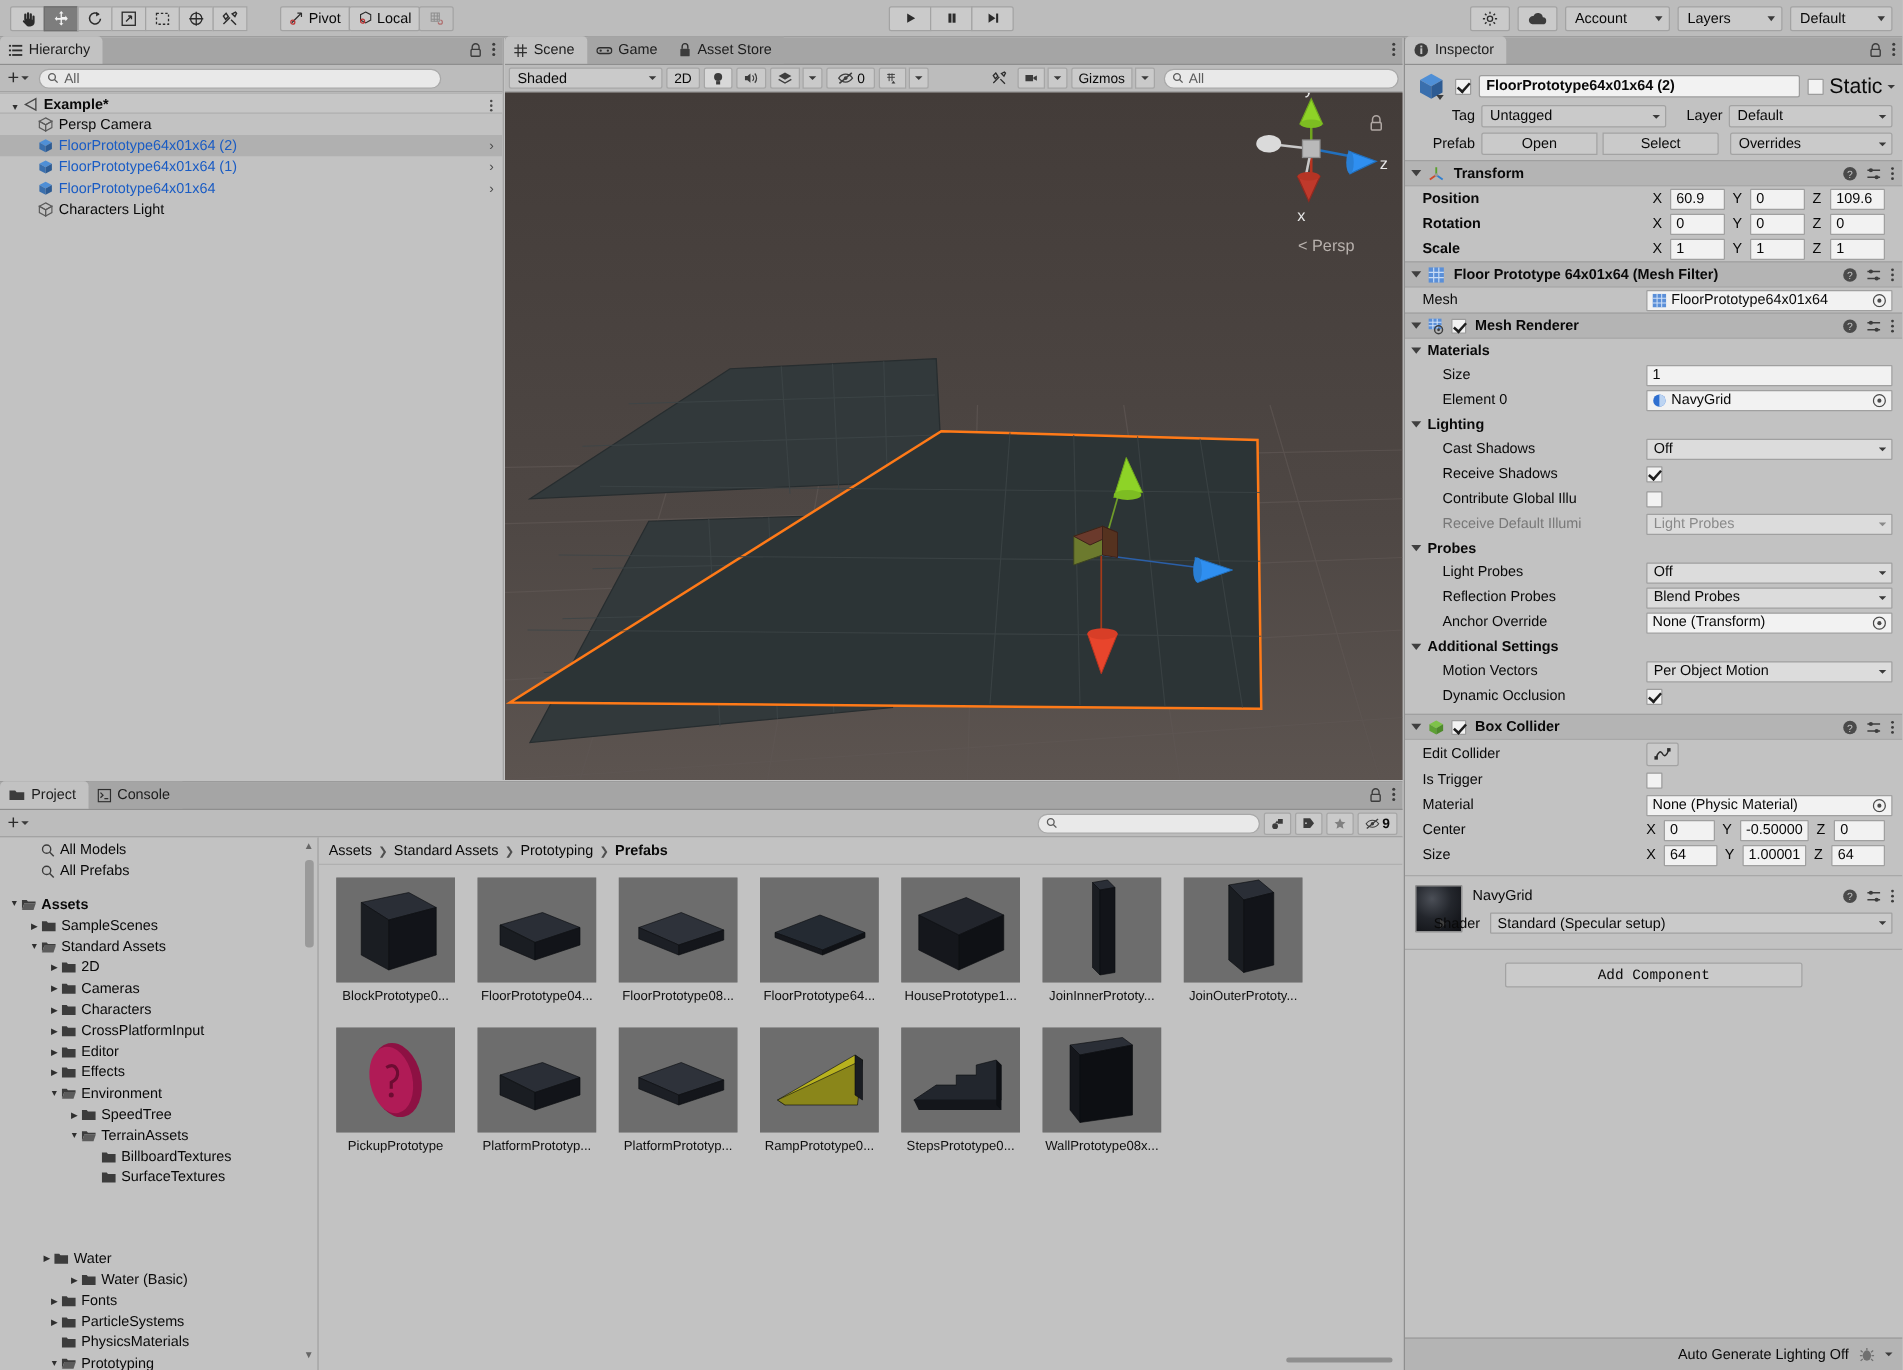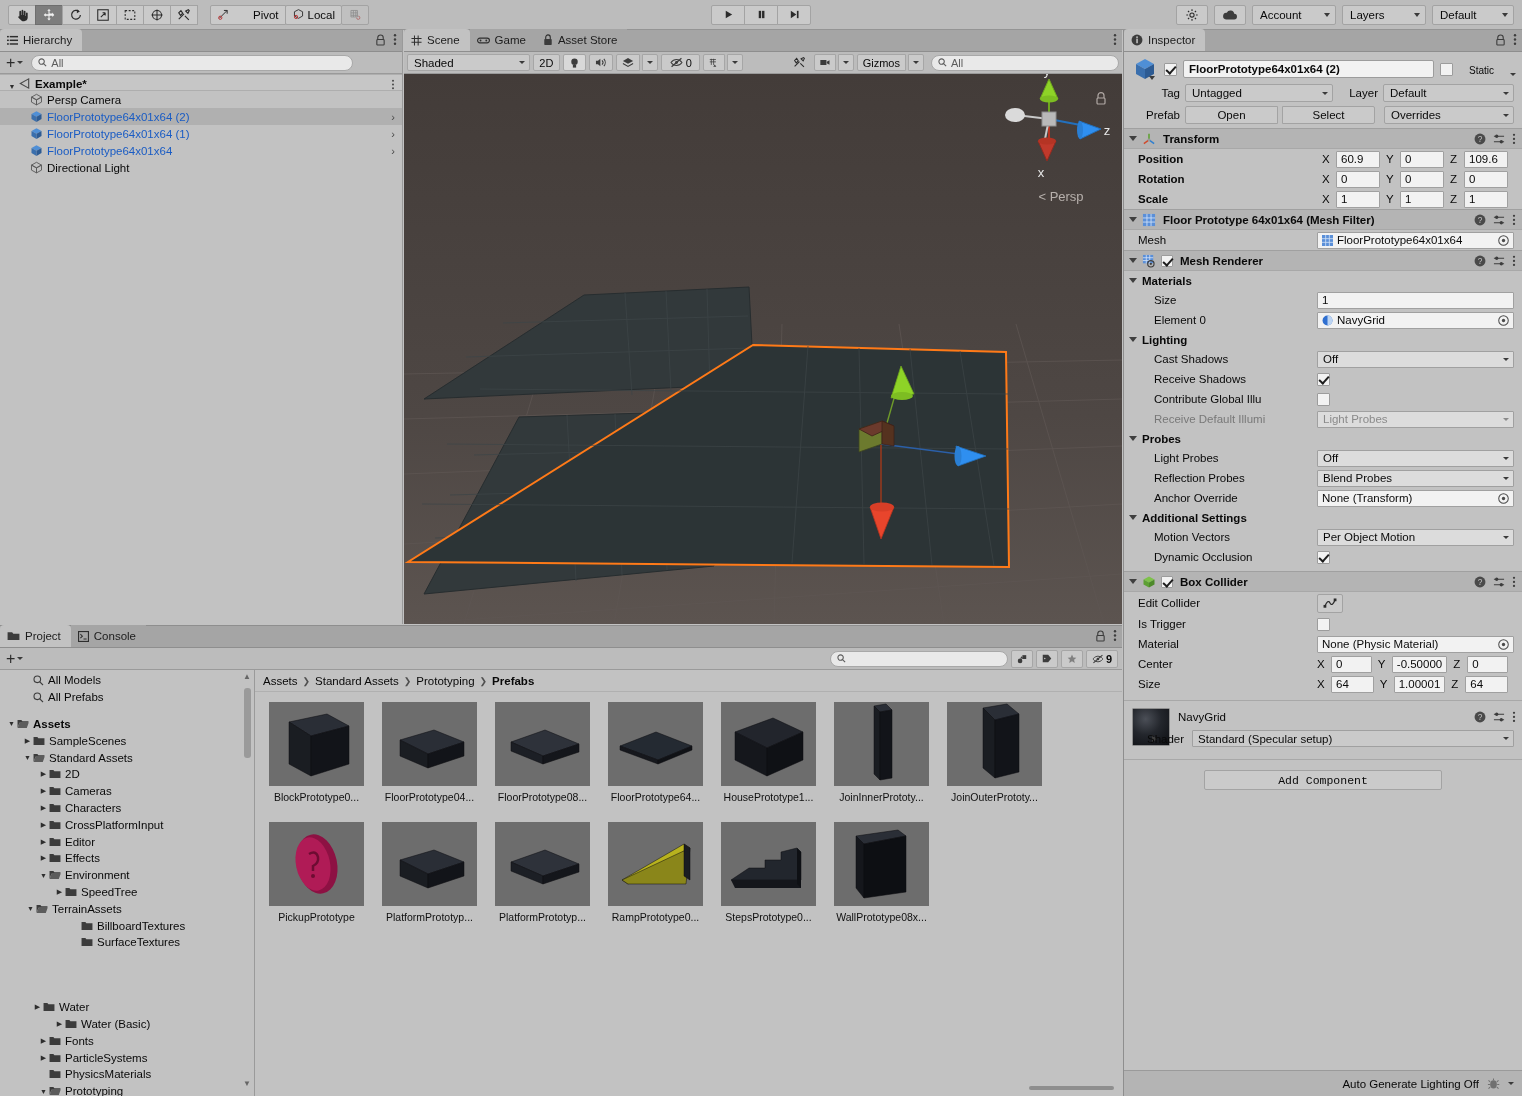--- a/index.html
+++ b/index.html
@@ -29,21 +29,21 @@
   .tb-btn:first-child { margin-left:0; border-radius:2px 0 0 2px; }
   .tb-btn.on { background:#7d7d7d; border-color:#6e6e6e; color:#f2f2f2; }
   .tb-btn.rounded { border-radius:2px; margin-left:0; }
   .tb-sep { width:10px; }
   .tb-lbl { font-size:11.5px; padding-left:3px; }
   .tb-pill {
     height:20px; background:#cacaca; border:1px solid #a3a3a3;
     display:flex; align-items:center; padding:0 6px; border-radius:2px;
     margin-left:-1px;
   }
-  .tb-pill.first { border-radius:2px 0 0 2px; margin-left:2px;gap:20px; }
+  .tb-pill.first { border-radius:2px 0 0 2px; margin-left:16px; }
   .play-group { position:absolute; left:50%; transform:translateX(-50%); display:flex; }
   .play-btn {
     width:34px; height:20px; background:#cacaca; border:1px solid #a3a3a3;
     display:flex; align-items:center; justify-content:center; margin-left:-1px; color:#2b2b2b;
   }
   .play-btn:first-child{ border-radius:2px 0 0 2px; margin-left:0;}
   .play-btn:last-child{ border-radius:0 2px 2px 0;}
   .right-group { position:absolute; right:8px; display:flex; align-items:center; gap:6px; }
   .dd {
     height:20px; background:#cacaca; border:1px solid #a3a3a3; border-radius:2px;
@@ -118,21 +118,21 @@
   #inspector { left:1123px; top:30px; width:399px; height:1066px; background:#c2c2c2; border-left:1px solid #8e8e8e;}
   .ins-body { height:calc(100% - 22px - 26px); overflow:hidden; position:relative;}
   .obj-head { padding:6px 6px 4px 8px; background:#c2c2c2;}
   .oh-row1 { display:flex; align-items:center; gap:6px; height:22px;}
   .cube-ico { width:26px;height:26px; flex:none;}
   .chk { width:13px;height:13px;background:#f2f2f2;border:1px solid #9c9c9c; border-radius:1px; position:relative; flex:none;}
   .chk.on:after { content:""; position:absolute; left:3px; top:0px; width:4px;height:8px;
     border:solid #1d1d1d; border-width:0 2px 2px 0; transform:rotate(42deg);}
   .name-field { flex:1; height:18px; background:#f2f2f2; border:1px solid #9c9c9c; border-radius:2px;
     display:flex; align-items:center; padding:0 5px; font-weight:bold; font-size:11.5px;}
-  .static-box { display:flex; align-items:flex-end; gap:16px; font-size:10px;}
+  .static-box { display:flex; align-items:center; gap:4px; font-size:17px;}
   .oh-row2 { display:flex; align-items:center; gap:5px; margin-top:4px; height:18px;}
   .lbl-r { text-align:right; font-size:11.5px;}
   .mini-dd { height:18px; background:#cacaca; border:1px solid #a3a3a3; border-radius:2px;
     display:flex; align-items:center; justify-content:space-between; padding:0 4px 0 6px; font-size:11.5px;}
   .btn-flat { height:18px; background:#cacaca; border:1px solid #a3a3a3;
     display:flex; align-items:center; justify-content:center; font-size:11.5px;}
   .comp-head { height:21px; background:#b4b4b4; border-top:1px solid #a0a0a0; border-bottom:1px solid #a8a8a8;
     display:flex; align-items:center; gap:5px; padding:0 6px 0 5px;}
   .comp-head .title { font-weight:bold; font-size:11.5px; margin-left:2px;}
   .comp-tools { margin-left:auto; display:flex; align-items:center; gap:7px; color:#3a3a3a;}
@@ -388,21 +388,21 @@
             <span class="h-name prefab">FloorPrototype64x01x64</span>
             <span class="h-chev">›</span>
           </div>
           <div class="h-row">
             <span class="h-arrow" style="width: 24px;"></span>
             <svg class="gicon" viewBox="0 0 14 14">
               <polygon points="7,1.4 12.4,4.4 7,7.4 1.6,4.4" fill="none" stroke="#5a5a5a" stroke-width="1"></polygon>
               <polygon points="1.6,4.4 7,7.4 7,12.8 1.6,9.8" fill="none" stroke="#5a5a5a" stroke-width="1"></polygon>
               <polygon points="12.4,4.4 7,7.4 7,12.8 12.4,9.8" fill="none" stroke="#5a5a5a" stroke-width="1"></polygon>
             </svg>
-            <span class="h-name">Directional Light</span>
+            <span class="h-name">Characters Light</span>
           </div>
         </div>
     </div>
   </div>
 
   <div class="panel" id="sceneview">
     <div class="panel-tabs">
       <div class="ptab active">
         <svg width="11" height="11" viewBox="0 0 12 12">
             <g stroke="#2e2e2e" stroke-width="1.1">
@@ -802,21 +802,21 @@
               </svg>
               <span>Environment</span>
             </div>
             <div class="t-row" style="padding-left: 54px;">
               <span class="t-arrow">▶</span>
               <svg class="folder" viewBox="0 0 13 11">
                 <path d="M0.5 1h4.2l1.1 1.4h6.7V10H0.5z" fill="#3c3c3c"></path>
               </svg>
               <span>SpeedTree</span>
             </div>
-            <div class="t-row" style="padding-left: 25px;">
+            <div class="t-row" style="padding-left: 54px;">
               <span class="t-arrow">▼</span>
               <svg class="folder" viewBox="0 0 13 11">
                 <path d="M0.5 1h4.2l1.1 1.4h6.7V4H2.6L0.5 10z" fill="#3c3c3c"></path>
                 <path d="M2.6 4h10.1l-2 6H0.6z" fill="#5c5c5c"></path>
               </svg>
               <span>TerrainAssets</span>
             </div>
             <div class="t-row" style="padding-left: 70px;">
               <span class="t-arrow"></span>
               <svg class="folder" viewBox="0 0 13 11">

